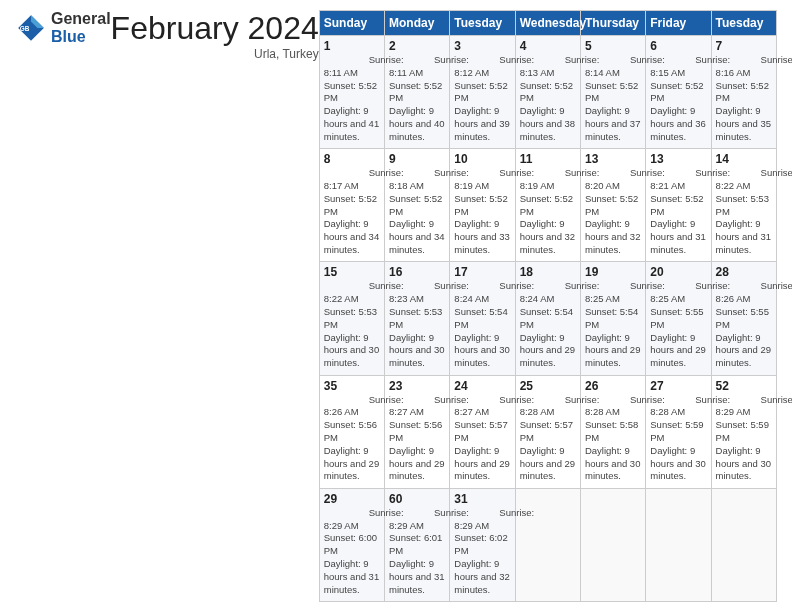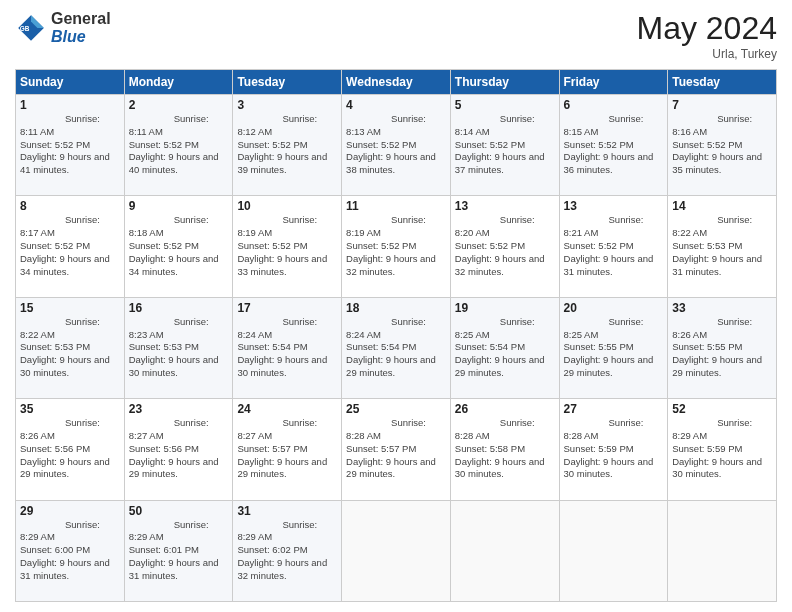--- a/index.html
+++ b/index.html
@@ -8,21 +8,20 @@
       height: 612px;
       font-family: Arial, sans-serif;
       background: #fff;
       overflow: hidden;
     }
     .page {
       width: 792px;
       height: 612px;
       padding: 10px 15px;
       display: flex;
-      flex-direction: column;
     }
     .header {
       display: flex;
       justify-content: space-between;
       align-items: flex-start;
       margin-bottom: 8px;
     }
     .logo {
       display: flex;
       align-items: center;
@@ -96,26 +95,26 @@
   <div class="header">
     <div class="logo">
       <svg class="logo-icon" viewBox="0 0 40 40">
         <polygon points="20,4 36,20 20,36 4,20" fill="#1a5fa8"></polygon>
         <polygon points="20,4 36,20 28,20 20,12" fill="#4a9fd4"></polygon>
         <text x="6" y="24" font-size="8" fill="white" font-family="Arial" font-weight="bold">GB</text>
       </svg>
       <div>
         <div style="font-size:16px;font-weight:bold;color:#333;line-height:1.1;">
           <span style="color:#333;">General</span><br>
-          <span style="color:#1a5fa8;font-style:italic;">Blue</span>
+          <span style="color:#1a5fa8;">Blue</span>
         </div>
       </div>
     </div>
     <div class="title-block">
-      <div class="month-title">May 2024</div>
+      <div class="month-title">February 2024</div>
       <div class="location">Urla, Turkey</div>
     </div>
   </div>
 
   <table class="calendar">
     <thead>
       <tr>
         <th>Sunday</th>
         <th>Monday</th>
         <th>Tuesday</th>
@@ -205,21 +204,21 @@
       </td>
           <td>
         <span class="day-num">19</span>
         <span class="day-info">Sunrise: 8:25 AM<br>Sunset: 5:54 PM<br>Daylight: 9 hours and 29 minutes.</span>
       </td>
           <td>
         <span class="day-num">20</span>
         <span class="day-info">Sunrise: 8:25 AM<br>Sunset: 5:55 PM<br>Daylight: 9 hours and 29 minutes.</span>
       </td>
           <td>
-        <span class="day-num">33</span>
+        <span class="day-num">28</span>
         <span class="day-info">Sunrise: 8:26 AM<br>Sunset: 5:55 PM<br>Daylight: 9 hours and 29 minutes.</span>
       </td>
         </tr>
         <tr>
           <td>
         <span class="day-num">35</span>
         <span class="day-info">Sunrise: 8:26 AM<br>Sunset: 5:56 PM<br>Daylight: 9 hours and 29 minutes.</span>
       </td>
           <td>
         <span class="day-num">23</span>
@@ -245,21 +244,21 @@
         <span class="day-num">52</span>
         <span class="day-info">Sunrise: 8:29 AM<br>Sunset: 5:59 PM<br>Daylight: 9 hours and 30 minutes.</span>
       </td>
         </tr>
         <tr>
           <td>
         <span class="day-num">29</span>
         <span class="day-info">Sunrise: 8:29 AM<br>Sunset: 6:00 PM<br>Daylight: 9 hours and 31 minutes.</span>
       </td>
           <td>
-        <span class="day-num">50</span>
+        <span class="day-num">60</span>
         <span class="day-info">Sunrise: 8:29 AM<br>Sunset: 6:01 PM<br>Daylight: 9 hours and 31 minutes.</span>
       </td>
           <td>
         <span class="day-num">31</span>
         <span class="day-info">Sunrise: 8:29 AM<br>Sunset: 6:02 PM<br>Daylight: 9 hours and 32 minutes.</span>
       </td>
           <td class="empty-cell"></td>
           <td class="empty-cell"></td>
           <td class="empty-cell"></td>
           <td class="empty-cell"></td>

